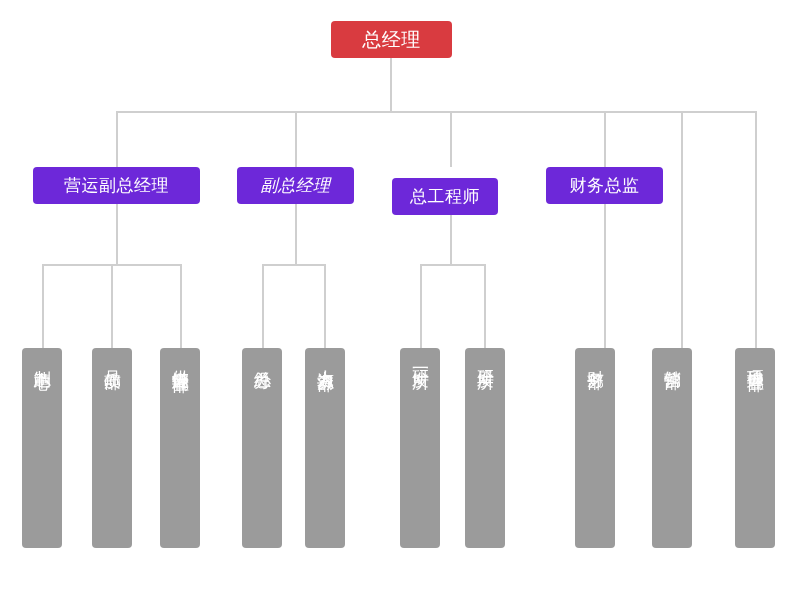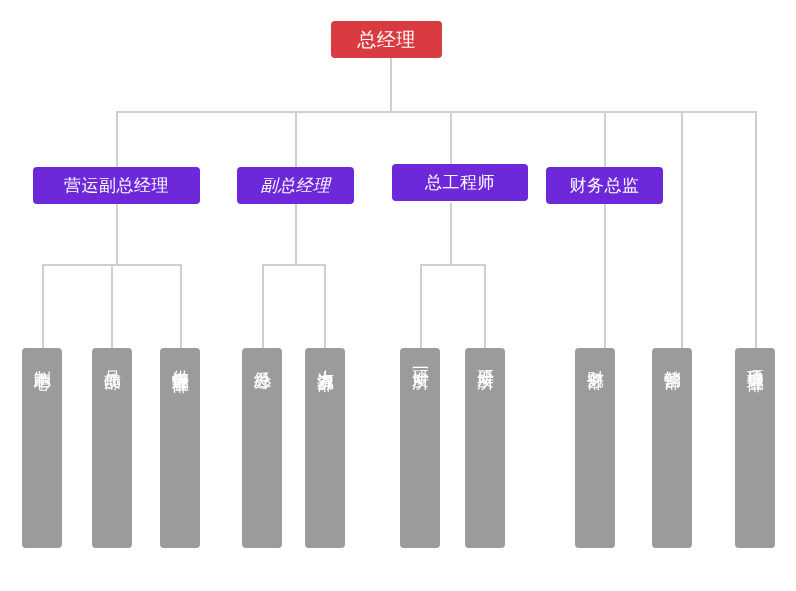--- a/index.html
+++ b/index.html
@@ -99,33 +99,33 @@
   <div class="line v" style="left:295px; top:203px; height:62px;"></div>
   <div class="line h" style="left:262px; top:264px; width:64px;"></div>
   <div class="line v" style="left:262px; top:264px; height:84px;"></div>
   <div class="line v" style="left:324px; top:264px; height:84px;"></div>
 
   <div class="line v" style="left:450px; top:203px; height:62px;"></div>
   <div class="line h" style="left:420px; top:264px; width:66px;"></div>
   <div class="line v" style="left:420px; top:264px; height:84px;"></div>
   <div class="line v" style="left:484px; top:264px; height:84px;"></div>
 
-  <div class="node root" style="left:331px; top:21px; width:111px; height:37px;">
+  <div class="node root" style="left:331px; top:21px; width:121px; height:37px;">
     <span class="label">总经理</span>
   </div>
 
   <div class="node exec" style="left:33px; top:167px; width:167px; height:37px;">
     <span class="label">营运副总经理</span>
   </div>
 
   <div class="node exec" style="left:237px; top:167px; width:117px; height:37px;font-style:italic;">
     <span class="label">副总经理</span>
   </div>
 
-  <div class="node exec" style="left:392px; top:164px; width:136px; height:37px;">
+  <div class="node exec" style="left:392px; top:178px; width:106px; height:37px;">
     <span class="label">总工程师</span>
   </div>
 
   <div class="node exec" style="left:546px; top:167px; width:117px; height:37px;">
     <span class="label">财务总监</span>
   </div>
 
   <div class="node dept" style="left:22px; top:348px; width:40px; height:200px;">
     <span class="label">制造中心</span>
   </div>

